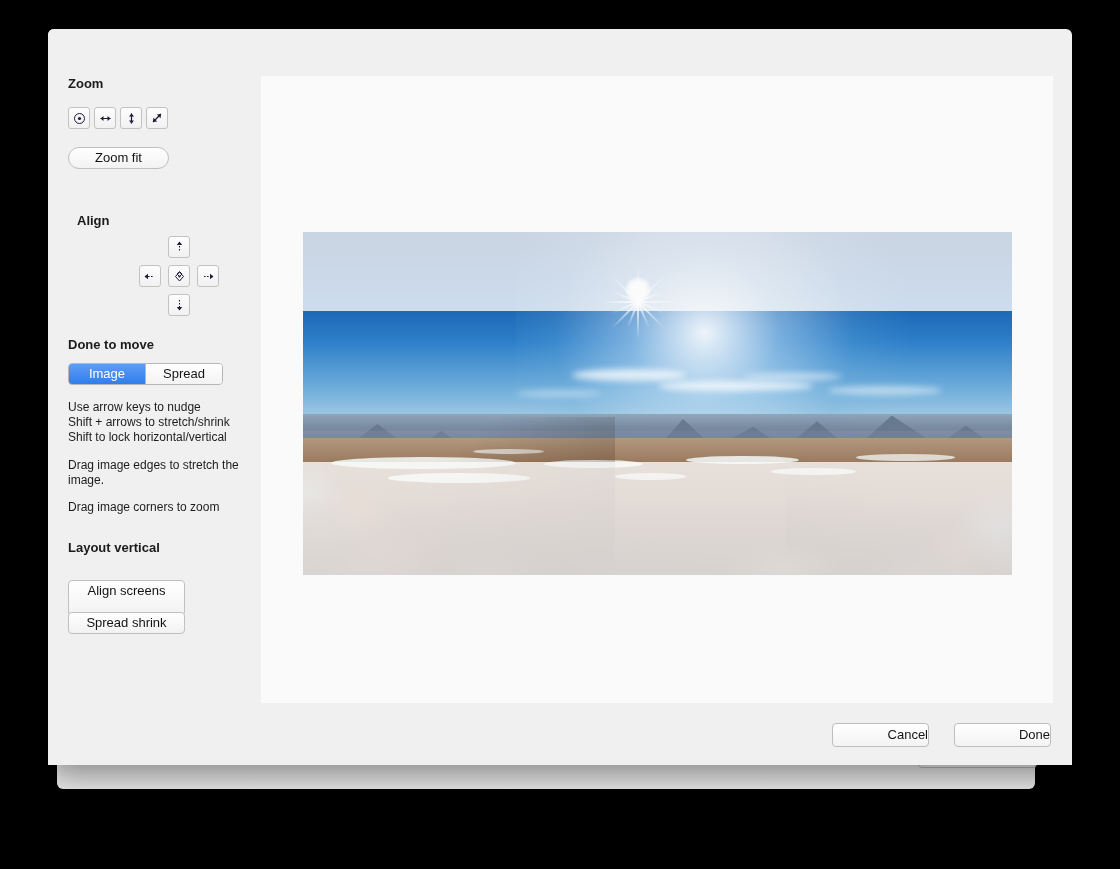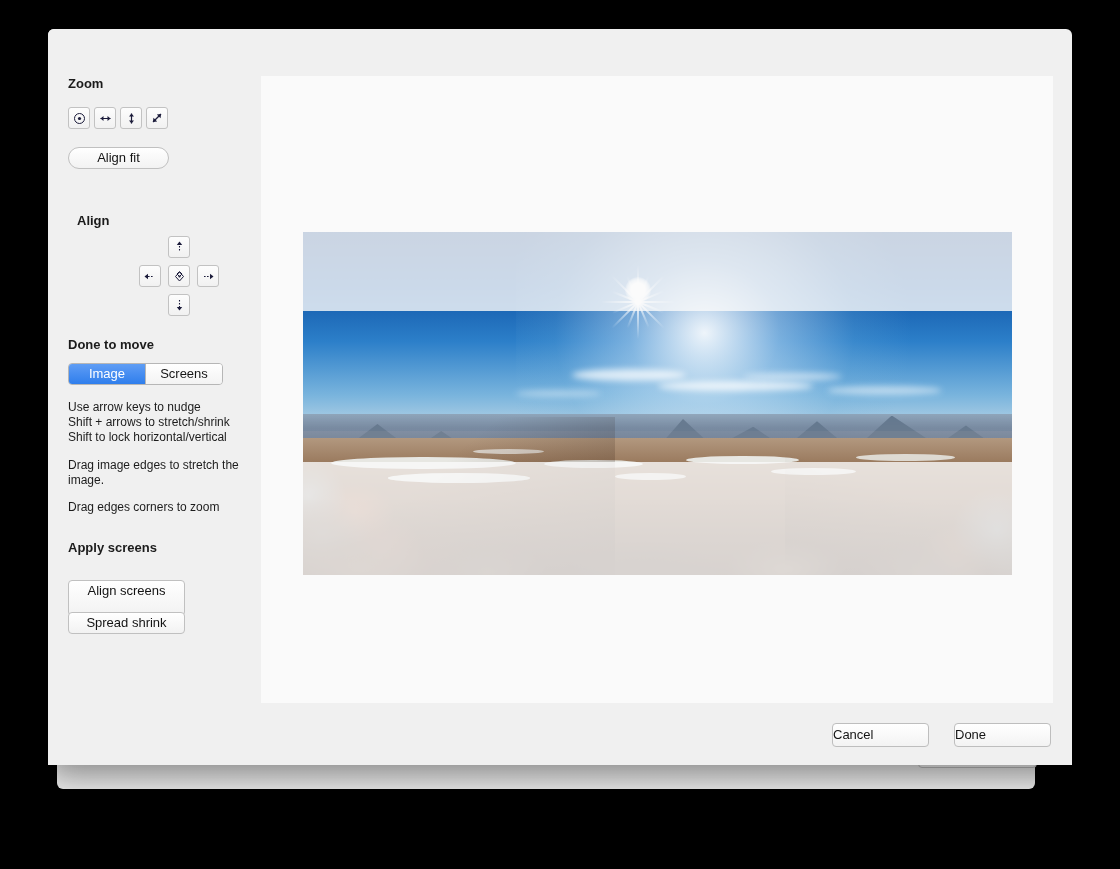--- a/index.html
+++ b/index.html
@@ -358,21 +358,21 @@
 
   
   #cancel-button, #done-button {
     position: absolute;
     height: 24px;
     background: linear-gradient(to bottom, #ffffff 0%, #f3f3f3 100%);
     border: 1px solid #bebebe;
     border-radius: 4px;
     font-size: 13px;
     color: #141414;
-    text-align: left;
+    text-align: right;
     line-height: 22px;
   }
   #cancel-button { left: 784px; top: 694px; width: 97px; }
   #done-button   { left: 906px; top: 694px; width: 97px; }
 </style>
 </head>
 <body>
 
 <div id="parent-window">
   <div id="parent-apply-button">Apply</div>
@@ -408,21 +408,21 @@
           </svg>
         </div>
         <div class="icon-btn">
           <svg width="14" height="14" viewBox="0 0 14 14">
             <line x1="3" y1="11" x2="11" y2="3" stroke="#1b1b3a" stroke-width="1.2"></line>
             <path d="M11 3 L6.8 3.4 L10.6 7.2 Z" fill="#1b1b3a"></path>
             <path d="M3 11 L7.2 10.6 L3.4 6.8 Z" fill="#1b1b3a"></path>
           </svg>
         </div>
       </div>
-      <div id="auto-fit-button">Align fit</div>
+      <div id="auto-fit-button">Zoom fit</div>
 
       <div class="section-title" id="align-title">Align</div>
       <div id="align-pad">
         <div class="icon-btn" id="align-up">
           <svg width="11" height="14" viewBox="0 0 11 14">
             <line x1="5.5" y1="3" x2="5.5" y2="12" stroke="#1b1b3a" stroke-width="1.1" stroke-dasharray="1.6 1.4"></line>
             <path d="M5.5 1.5 L2.8 5 L8.2 5 Z" fill="#1b1b3a"></path>
           </svg>
         </div>
         <div class="icon-btn" id="align-left">
@@ -449,29 +449,29 @@
           <svg width="11" height="14" viewBox="0 0 11 14">
             <line x1="5.5" y1="2" x2="5.5" y2="11" stroke="#1b1b3a" stroke-width="1.1" stroke-dasharray="1.6 1.4"></line>
             <path d="M5.5 12.5 L2.8 9 L8.2 9 Z" fill="#1b1b3a"></path>
           </svg>
         </div>
       </div>
 
       <div class="section-title" id="drag-title">Done to move</div>
       <div id="segmented">
         <div class="seg active">Image</div>
-        <div class="seg inactive">Screens</div>
+        <div class="seg inactive">Spread</div>
       </div>
       <div class="help-text" id="help-1" style="white-space: pre-line;">Use arrow keys to nudge
 Shift + arrows to stretch/shrink
 Shift to lock horizontal/vertical</div>
       <div class="help-text" id="help-2">Drag image edges to stretch the image.</div>
-      <div class="help-text" id="help-3">Drag edges corners to zoom</div>
-
-      <div class="section-title" id="layout-title">Apply screens</div>
+      <div class="help-text" id="help-3">Drag image corners to zoom</div>
+
+      <div class="section-title" id="layout-title">Layout vertical</div>
       <div class="pill-button" id="align-screens-button">Align screens</div>
       <div class="pill-button" id="spread-screens-button">Spread shrink</div>
     </div>
 
     <div id="canvas">
       <div id="pano-wrap">
         <div id="pano">
           <div id="sky"></div>
           <div id="sky-glow"></div>
 

